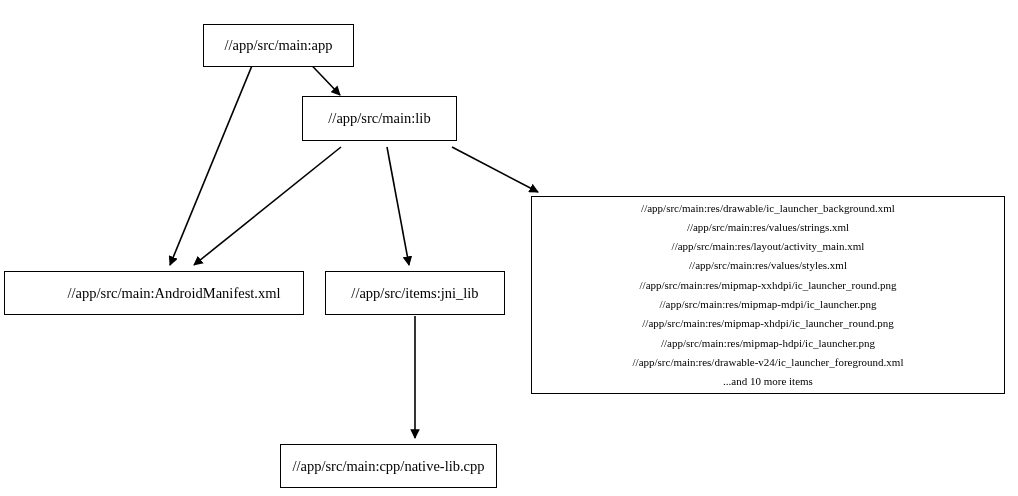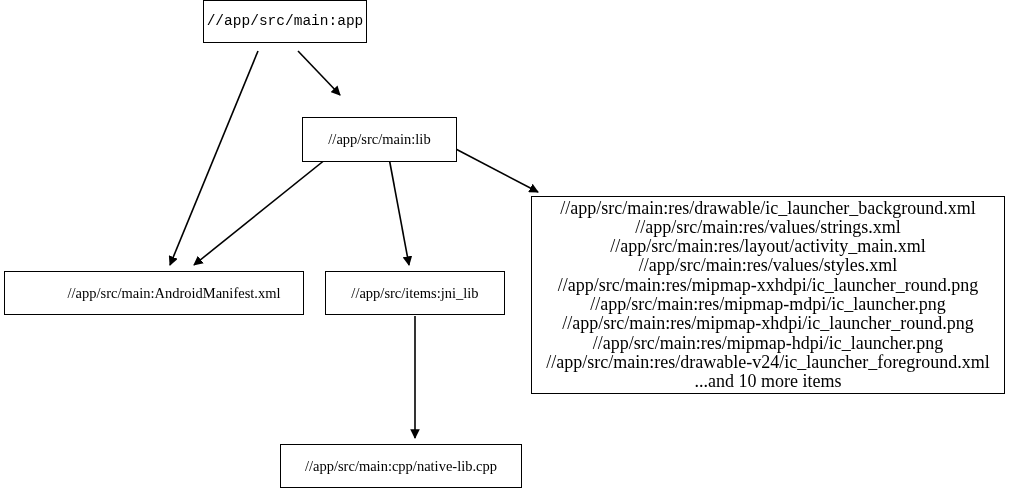--- a/index.html
+++ b/index.html
@@ -36,27 +36,27 @@
     color: #000000;
     font-size: 14.5px;
     line-height: 19px;
     white-space: pre;
     z-index: 2;
   }
   .node-label {
     display: block;
     white-space: pre;
   }
-  #node-app      { left: 203px; top: 0;   width: 164px; height: 43px; font-family: Liberation Mono, monospace; }
-  #node-lib      { left: 302px; top: 117px; width: 155px; height: 45px; }
+  #node-app      { left: 203px; top: 24px;   width: 151px; height: 43px; }
+  #node-lib      { left: 302px; top: 96px; width: 155px; height: 45px; }
   #node-manifest { left: 4px;   top: 271px; width: 300px; height: 44px; padding-left: 40px; }
   #node-jnilib   { left: 325px; top: 271px; width: 180px; height: 44px; }
   #node-res      { left: 531px; top: 196px; width: 474px; height: 198px; }
-  #node-cpp      { left: 280px; top: 444px; width: 242px; height: 44px; align-items: center; }
-  #node-res .node-label { font-size: 18px; line-height: 19.3px; }
+  #node-cpp      { left: 280px; top: 444px; width: 217px; height: 44px; align-items: center; }
+  #node-res .node-label { font-size: 11px; line-height: 19.3px; }
 </style>
 </head>
 <body>
 
 <div id="canvas">
 
   <svg class="edges" viewBox="0 0 1018 496" xmlns="http://www.w3.org/2000/svg">
     <defs>
       <marker id="arrow" viewBox="0 0 10 10" refX="9" refY="5" markerWidth="6" markerHeight="6" orient="auto-start-reverse">
         <path d="M 0 0 L 10 5 L 0 10 z" fill="#000000"></path>

